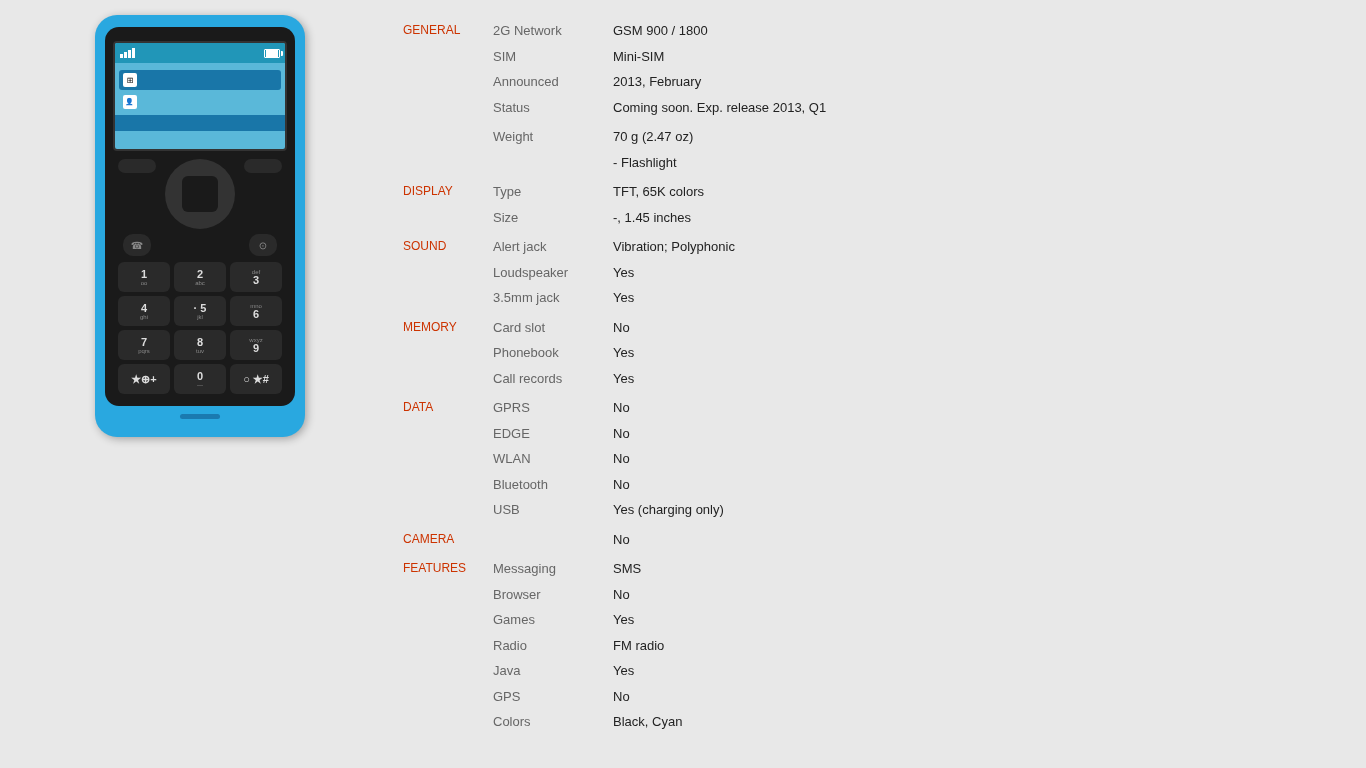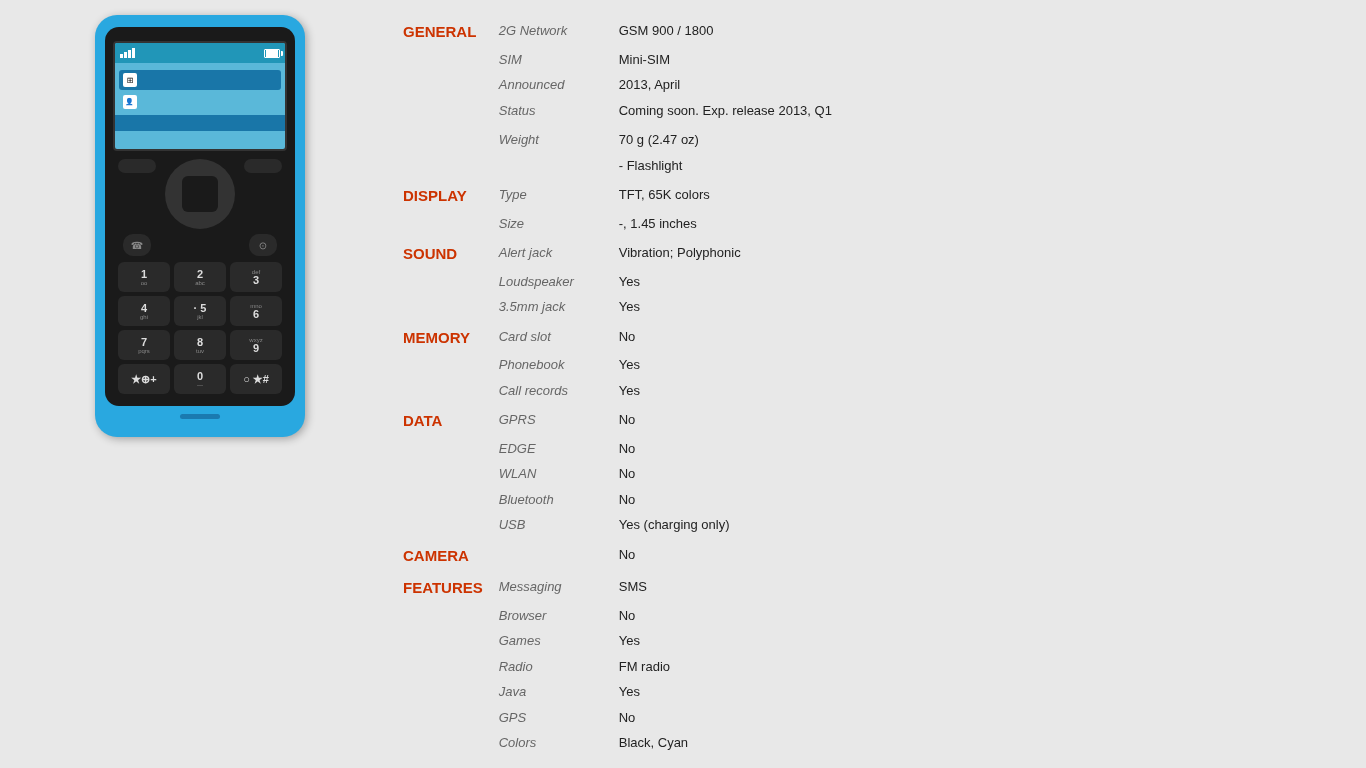--- a/index.html
+++ b/index.html
@@ -286,34 +286,33 @@
     }
 
     .specs-table td {
       padding: 3px 8px;
       vertical-align: top;
       line-height: 1.5;
     }
 
     .cat-cell {
       color: #cc3300;
-      font-weight: bold;
-      font-size: 15px;
+      font-weight: normal;
+      font-size: 12px;
       white-space: nowrap;
       padding-top: 6px;
       vertical-align: top;
       width: 90px;
     }
 
     .field-cell {
       color: #666;
       font-size: 13px;
       width: 120px;
       vertical-align: top;
-      font-style: italic;
     }
 
     .value-cell {
       color: #222;
       font-size: 13px;
       vertical-align: top;
     }
 
     .specs-table tr td:first-child:empty {
       width: 90px;
@@ -445,21 +444,21 @@
             <td class="value-cell">GSM 900 / 1800</td>
           </tr>
           <tr>
             <td class="cat-cell"></td>
             <td class="field-cell">SIM</td>
             <td class="value-cell">Mini-SIM</td>
           </tr>
           <tr>
             <td class="cat-cell"></td>
             <td class="field-cell">Announced</td>
-            <td class="value-cell">2013, April</td>
+            <td class="value-cell">2013, February</td>
           </tr>
           <tr>
             <td class="cat-cell"></td>
             <td class="field-cell">Status</td>
             <td class="value-cell">Coming soon. Exp. release 2013, Q1</td>
           </tr>
           <tr class="sep-row">
             <td colspan="3" style="height:4px;"></td>
           </tr>
           <tr>

